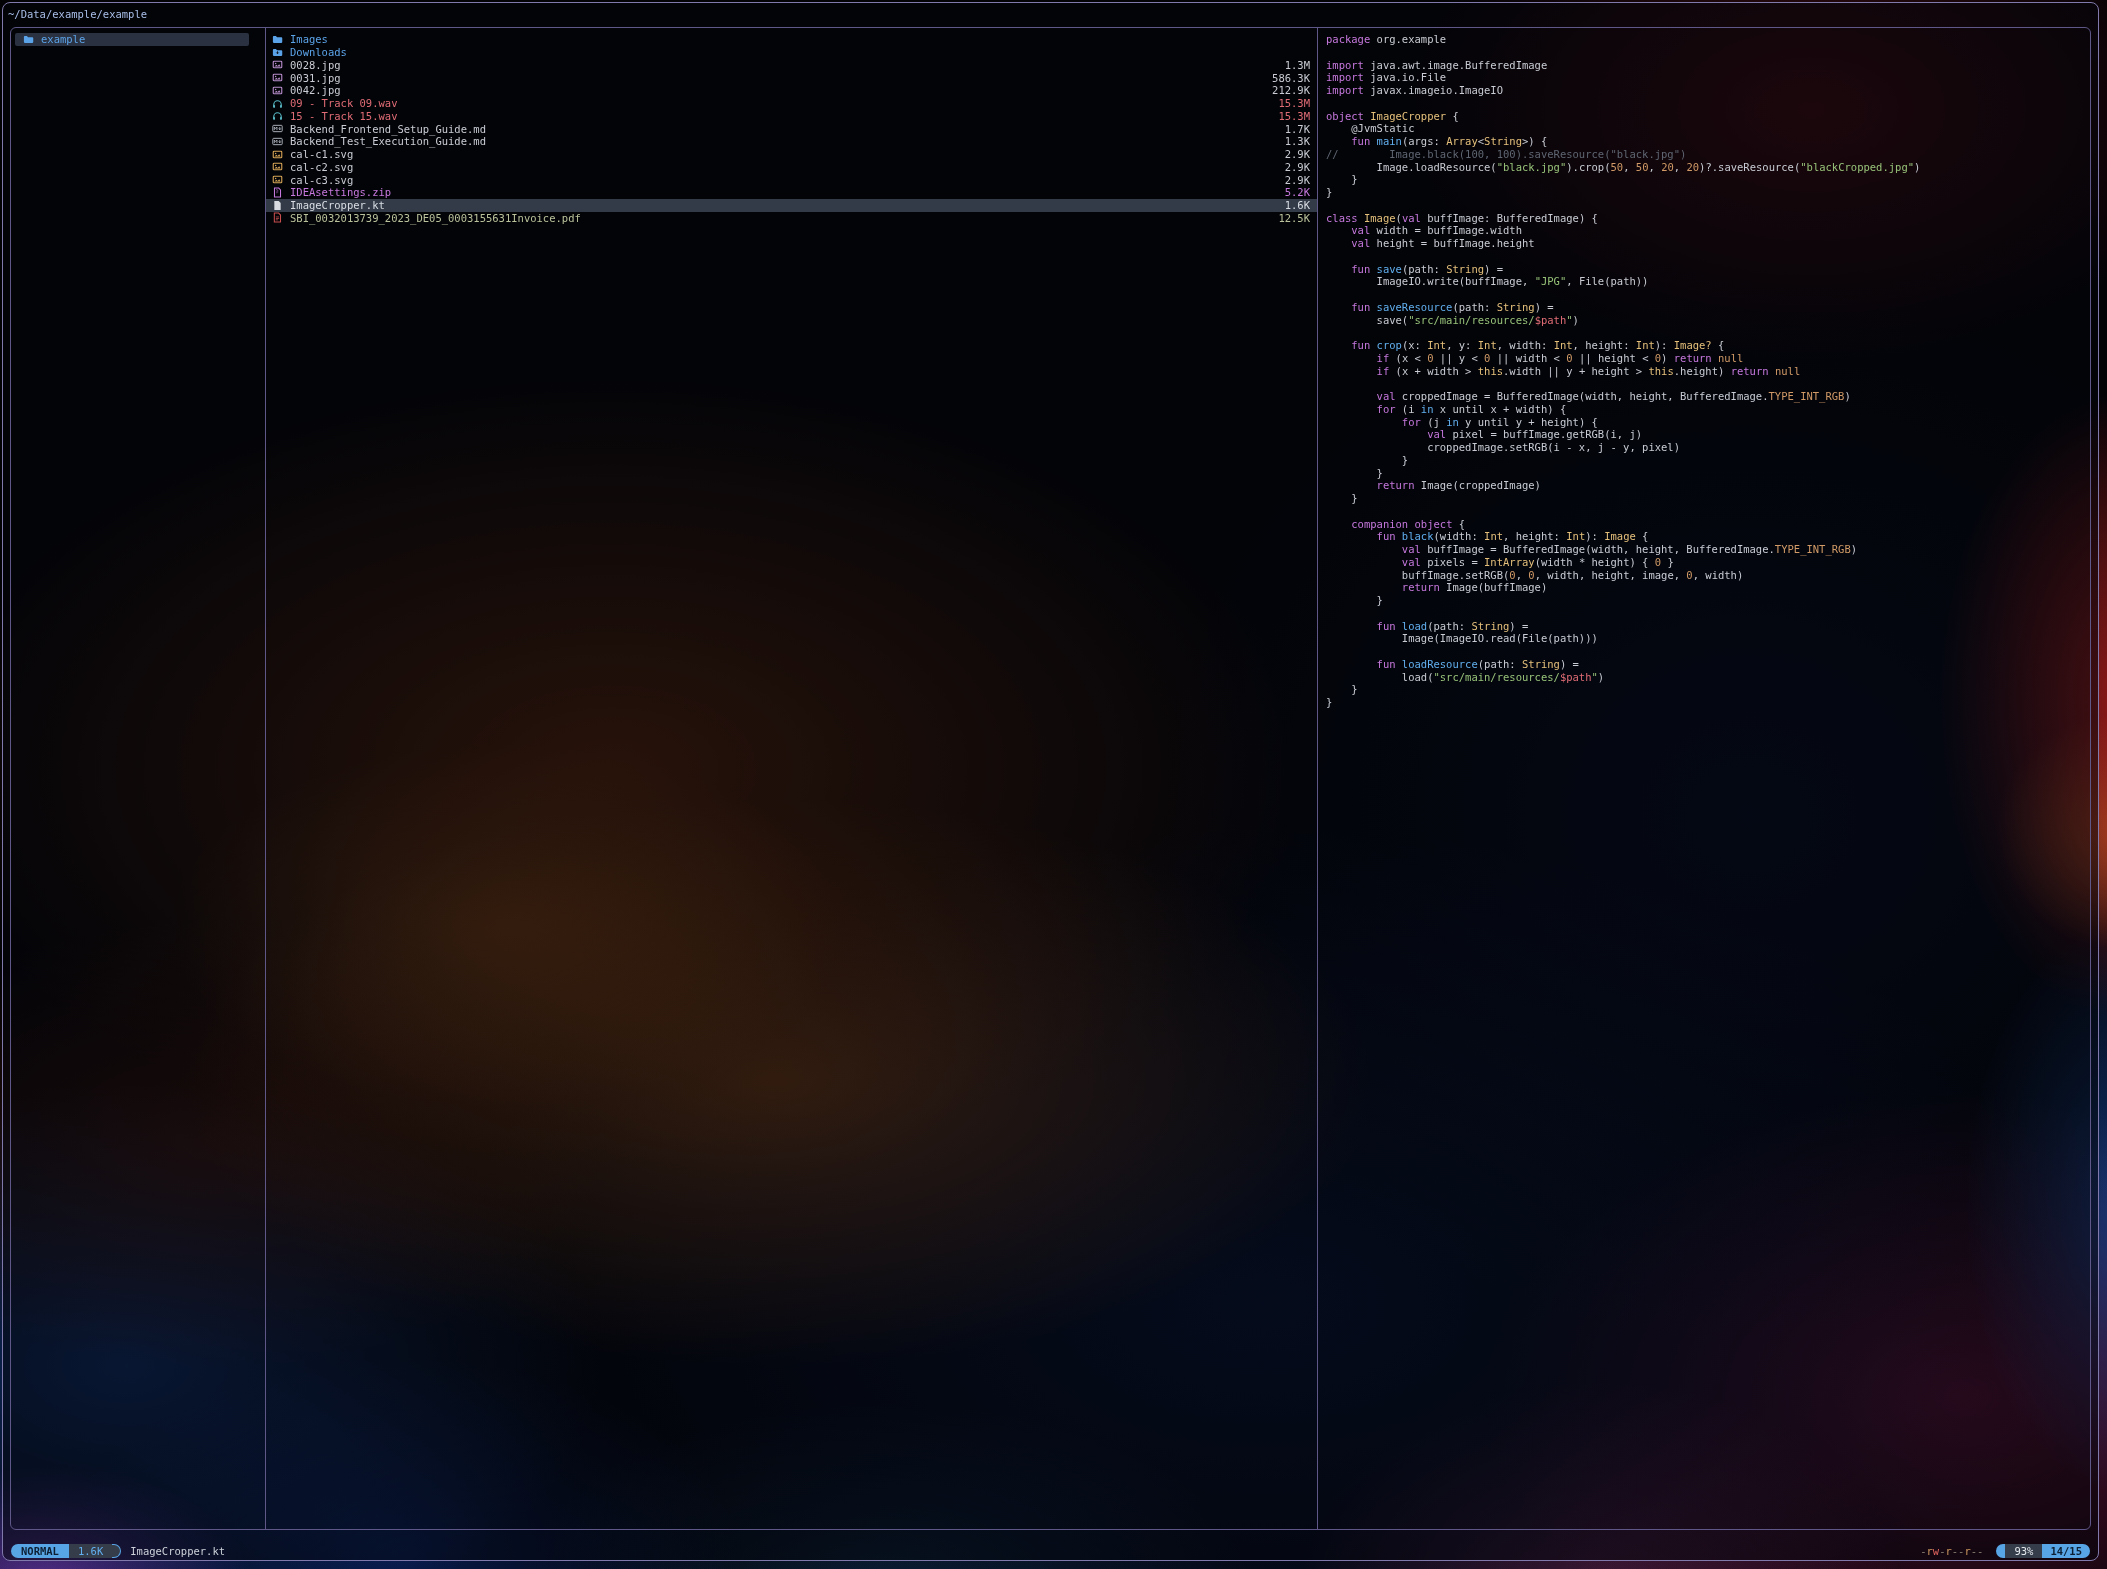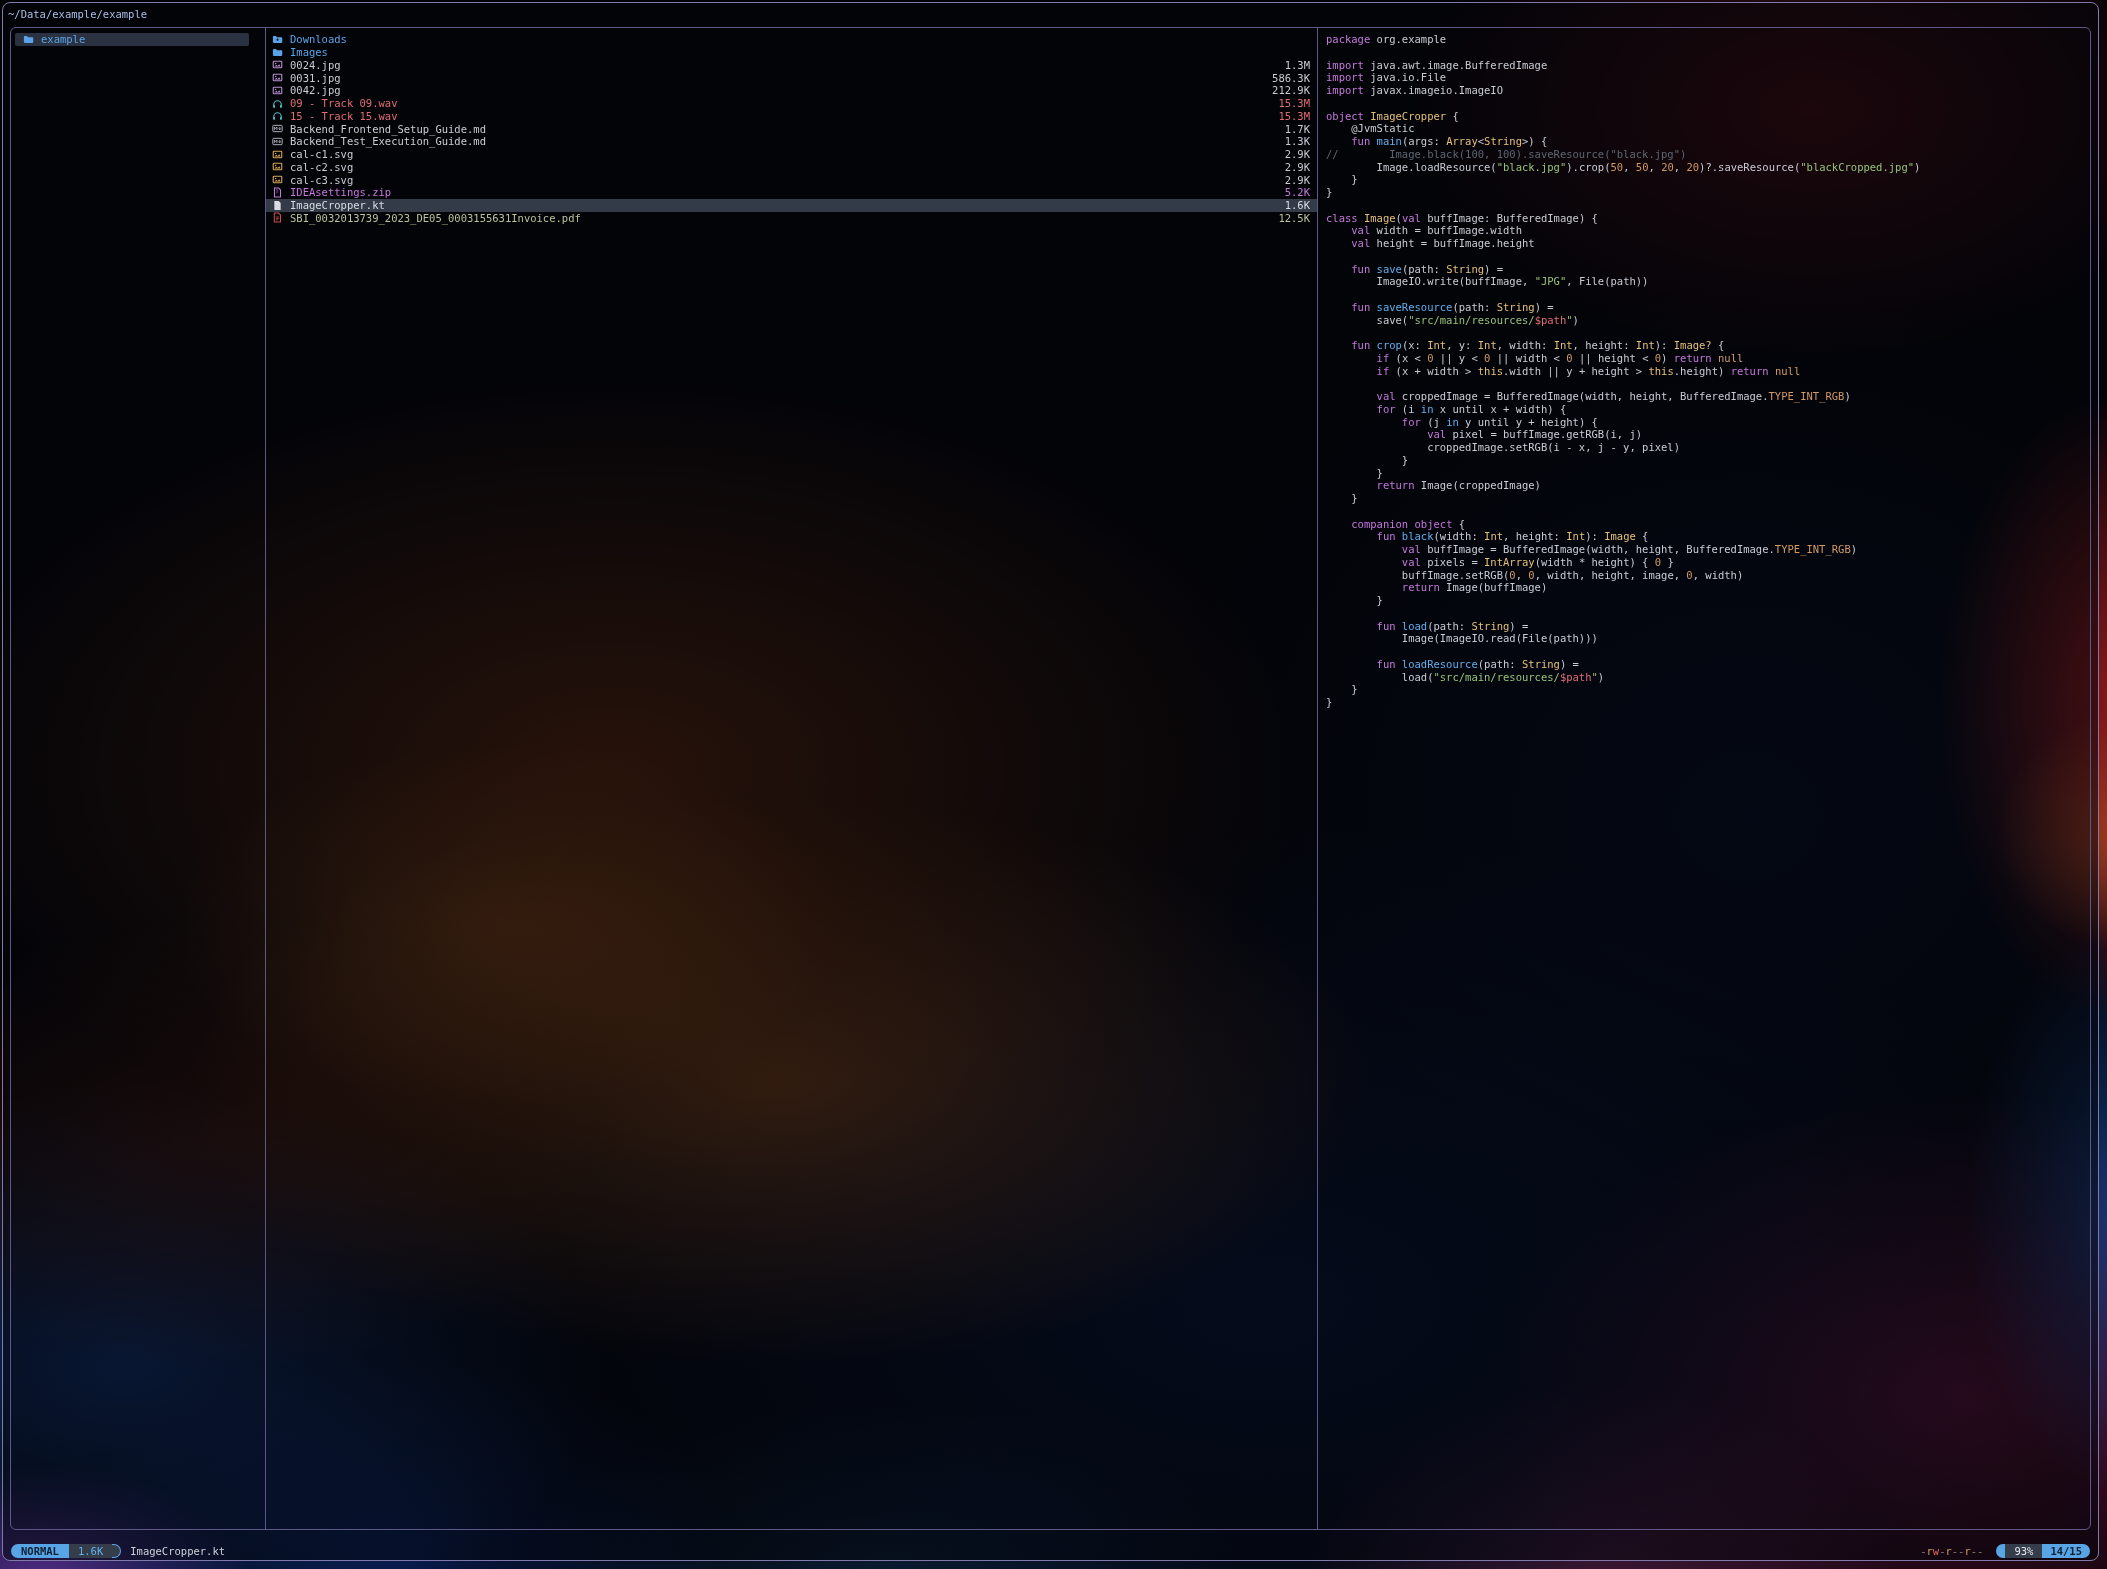--- a/index.html
+++ b/index.html
@@ -104,31 +104,31 @@
       <div>
           <div class="frow sel"><span class="ficon" style="color: rgb(91, 163, 232);"><svg viewBox="0 0 16 16">
                 <path d="M1.3 4.2c0-.7.5-1.2 1.2-1.2h3.2l1.6 1.6h6.4c.7 0 1.2.5 1.2 1.2v6c0 .7-.5 1.2-1.2 1.2H2.5c-.7 0-1.2-.5-1.2-1.2z" fill="currentColor"></path>
               </svg></span><span class="fname" style="color: rgb(91, 163, 232);">example</span><span class="fsize" style="color: rgb(91, 163, 232);"></span></div>
         </div>
     </div>
     <div class="pane current">
       <div>
           <div class="frow"><span class="ficon" style="color: rgb(91, 163, 232);"><svg viewBox="0 0 16 16">
                 <path d="M1.3 4.2c0-.7.5-1.2 1.2-1.2h3.2l1.6 1.6h6.4c.7 0 1.2.5 1.2 1.2v6c0 .7-.5 1.2-1.2 1.2H2.5c-.7 0-1.2-.5-1.2-1.2z" fill="currentColor"></path>
+              </svg></span><span class="fname" style="color: rgb(91, 163, 232);">Images</span><span class="fsize" style="color: rgb(91, 163, 232);"></span></div>
+          <div class="frow"><span class="ficon" style="color: rgb(91, 163, 232);"><svg viewBox="0 0 16 16">
+                <path d="M1.3 4.2c0-.7.5-1.2 1.2-1.2h3.2l1.6 1.6h6.4c.7 0 1.2.5 1.2 1.2v6c0 .7-.5 1.2-1.2 1.2H2.5c-.7 0-1.2-.5-1.2-1.2z" fill="currentColor"></path>
                 <path d="M8 6.3v3.2" stroke="#0d1017" stroke-width="1.4" fill="none"></path>
                 <path d="M6.3 8 8 9.8 9.7 8" stroke="#0d1017" stroke-width="1.4" fill="none"></path>
               </svg></span><span class="fname" style="color: rgb(91, 163, 232);">Downloads</span><span class="fsize" style="color: rgb(91, 163, 232);"></span></div>
-          <div class="frow"><span class="ficon" style="color: rgb(91, 163, 232);"><svg viewBox="0 0 16 16">
-                <path d="M1.3 4.2c0-.7.5-1.2 1.2-1.2h3.2l1.6 1.6h6.4c.7 0 1.2.5 1.2 1.2v6c0 .7-.5 1.2-1.2 1.2H2.5c-.7 0-1.2-.5-1.2-1.2z" fill="currentColor"></path>
-              </svg></span><span class="fname" style="color: rgb(91, 163, 232);">Images</span><span class="fsize" style="color: rgb(91, 163, 232);"></span></div>
           <div class="frow"><span class="ficon" style="color: rgb(187, 143, 206);"><svg viewBox="0 0 16 16">
                 <rect x="1.8" y="3.2" width="12.4" height="9.6" rx="1.3" fill="none" stroke="currentColor" stroke-width="1.6"></rect>
                 <circle cx="5.3" cy="6.5" r="1.05" fill="currentColor"></circle>
                 <path d="M3.6 10.9l2.7-2.5 1.9 1.7 2.3-2.3 1.9 3.1z" fill="currentColor"></path>
-              </svg></span><span class="fname" style="color: rgb(201, 204, 212);">0024.jpg</span><span class="fsize" style="color: rgb(201, 204, 212);">1.3M</span></div>
+              </svg></span><span class="fname" style="color: rgb(201, 204, 212);">0028.jpg</span><span class="fsize" style="color: rgb(201, 204, 212);">1.3M</span></div>
           <div class="frow"><span class="ficon" style="color: rgb(187, 143, 206);"><svg viewBox="0 0 16 16">
                 <rect x="1.8" y="3.2" width="12.4" height="9.6" rx="1.3" fill="none" stroke="currentColor" stroke-width="1.6"></rect>
                 <circle cx="5.3" cy="6.5" r="1.05" fill="currentColor"></circle>
                 <path d="M3.6 10.9l2.7-2.5 1.9 1.7 2.3-2.3 1.9 3.1z" fill="currentColor"></path>
               </svg></span><span class="fname" style="color: rgb(201, 204, 212);">0031.jpg</span><span class="fsize" style="color: rgb(201, 204, 212);">586.3K</span></div>
           <div class="frow"><span class="ficon" style="color: rgb(187, 143, 206);"><svg viewBox="0 0 16 16">
                 <rect x="1.8" y="3.2" width="12.4" height="9.6" rx="1.3" fill="none" stroke="currentColor" stroke-width="1.6"></rect>
                 <circle cx="5.3" cy="6.5" r="1.05" fill="currentColor"></circle>
                 <path d="M3.6 10.9l2.7-2.5 1.9 1.7 2.3-2.3 1.9 3.1z" fill="currentColor"></path>
               </svg></span><span class="fname" style="color: rgb(201, 204, 212);">0042.jpg</span><span class="fsize" style="color: rgb(201, 204, 212);">212.9K</span></div>

